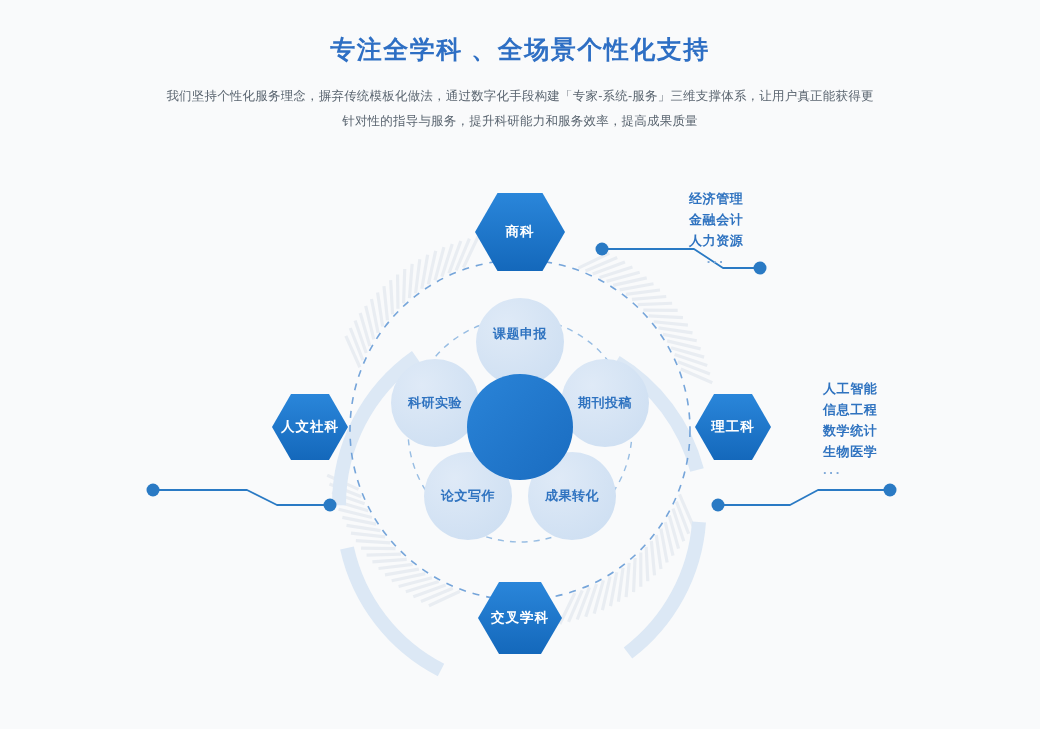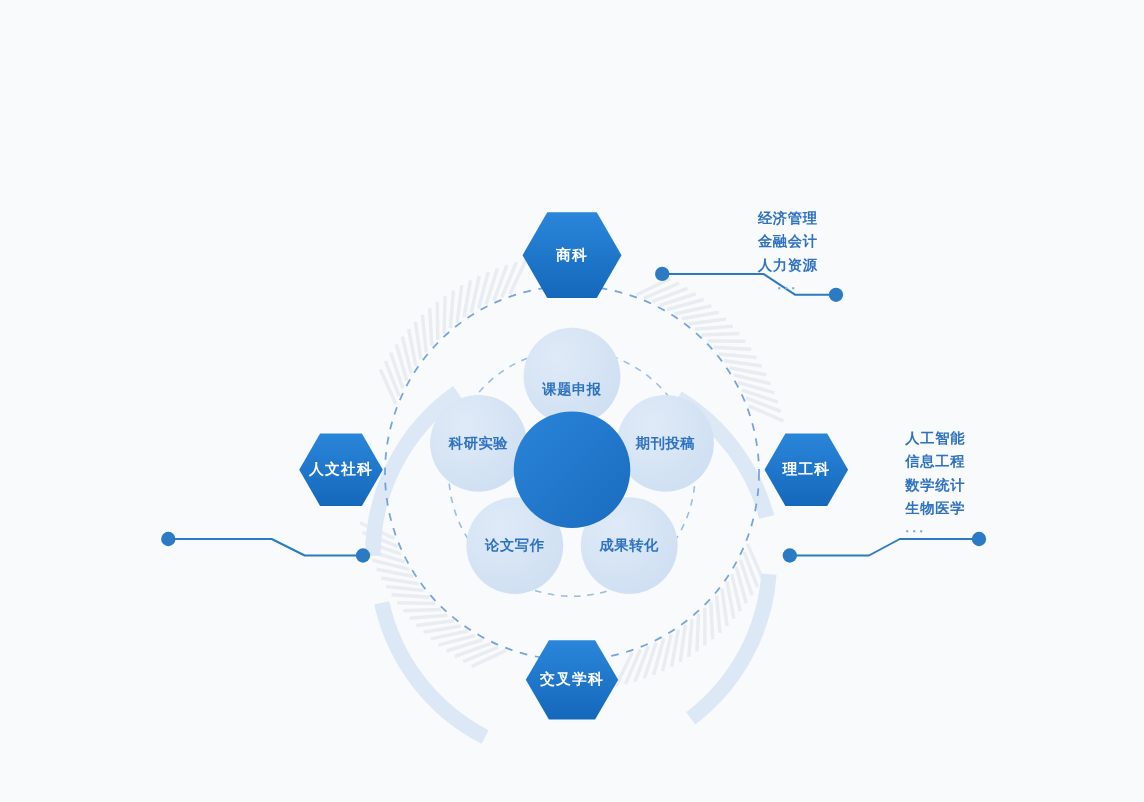--- a/index.html
+++ b/index.html
@@ -111,20 +111,24 @@
     font-weight: bold;
   }
   .side-list.align-right { text-align: center; }
   .side-list.align-left  { text-align: left; }
 </style>
 </head>
 <body>
 
 <div id="page">
 
+  <div id="header">
+    <h1 id="page-title">专注全学科 、全场景个性化支持</h1>
+    <p id="page-subtitle">我们坚持个性化服务理念，摒弃传统模板化做法，通过数字化手段构建「专家-系统-服务」三维支撑体系，让用户真正能获得更针对性的指导与服务，提升科研能力和服务效率，提高成果质量</p>
+  </div>
 
   <div id="diagram">
 
     <svg id="diagram-svg" viewBox="0 0 1040 560">
       <defs>
 
         <linearGradient id="hexGrad" x1="0" y1="0" x2="0" y2="1">
           <stop offset="0%" stop-color="#2a86da"></stop>
           <stop offset="100%" stop-color="#1468bb"></stop>
         </linearGradient>
@@ -263,36 +267,36 @@
         <circle cx="718" cy="355" r="6.5" fill="#2a7ac4"></circle>
         <circle cx="890" cy="340" r="6.5" fill="#2a7ac4"></circle>
       </g>
     </svg>
 
     <div class="node-label" style="left:520px; top:82px;">商科</div>
     <div class="node-label" style="left:310px; top:277px;">人文社科</div>
     <div class="node-label" style="left:733px; top:277px;">理工科</div>
     <div class="node-label" style="left:520px; top:468px;">交叉学科</div>
 
-    <div class="petal-label" style="left:520px; top:204px;">课题申报</div>
+    <div class="petal-label" style="left:520px; top:184px;">课题申报</div>
     <div class="petal-label" style="left:435px; top:253px;">科研实验</div>
     <div class="petal-label" style="left:605px; top:253px;">期刊投稿</div>
     <div class="petal-label" style="left:468px; top:346px;">论文写作</div>
     <div class="petal-label" style="left:572px; top:346px;">成果转化</div>
 
 
     <div class="side-list align-right" style="left:689px; top:38px;">
       <div>经济管理</div>
       <div>金融会计</div>
       <div>人力资源</div>
       <div class="ellipsis">···</div>
     </div>
 
 
-    <div class="side-list align-left" style="left:823px; top:238px;">
+    <div class="side-list align-left" style="left:823px; top:228px;">
       <div>人工智能</div>
       <div>信息工程</div>
       <div>数学统计</div>
       <div>生物医学</div>
       <div class="ellipsis">···</div>
     </div>
 
   </div>
 </div>
 

